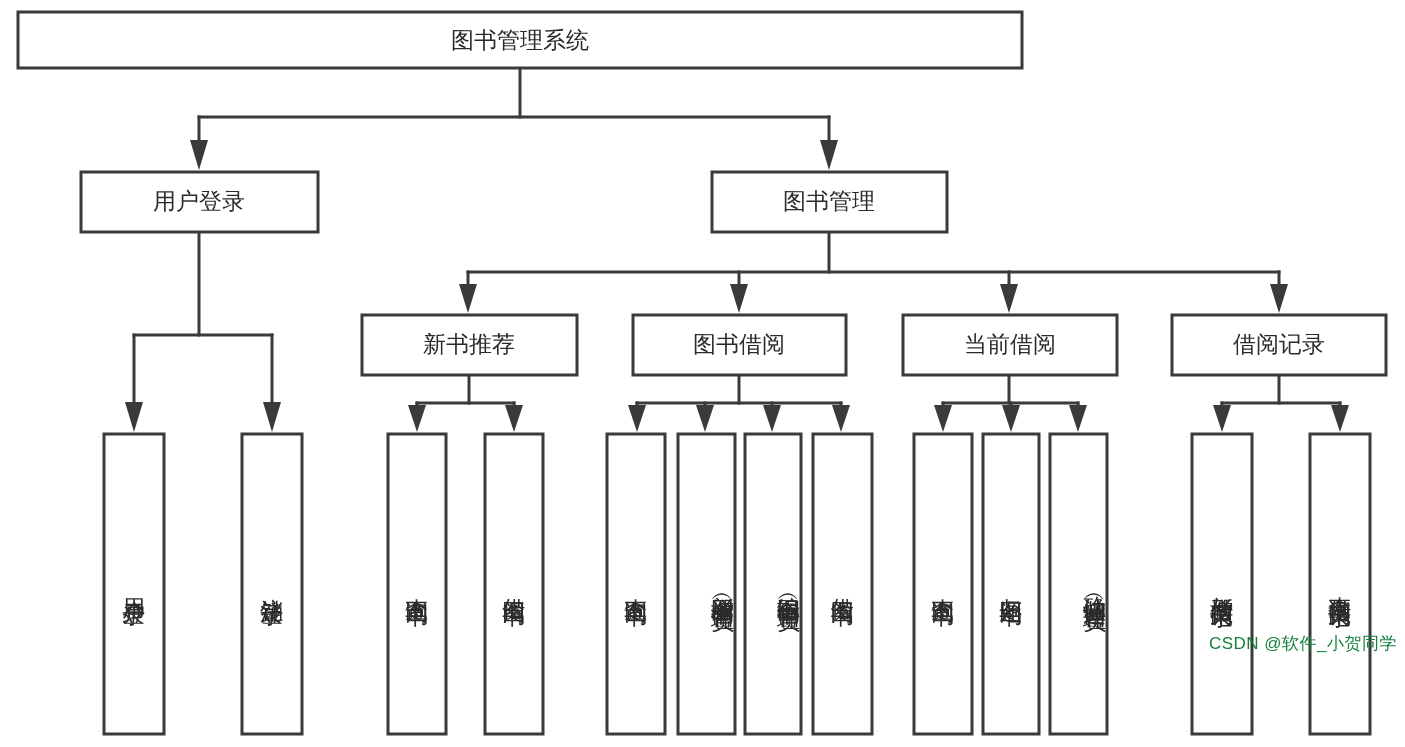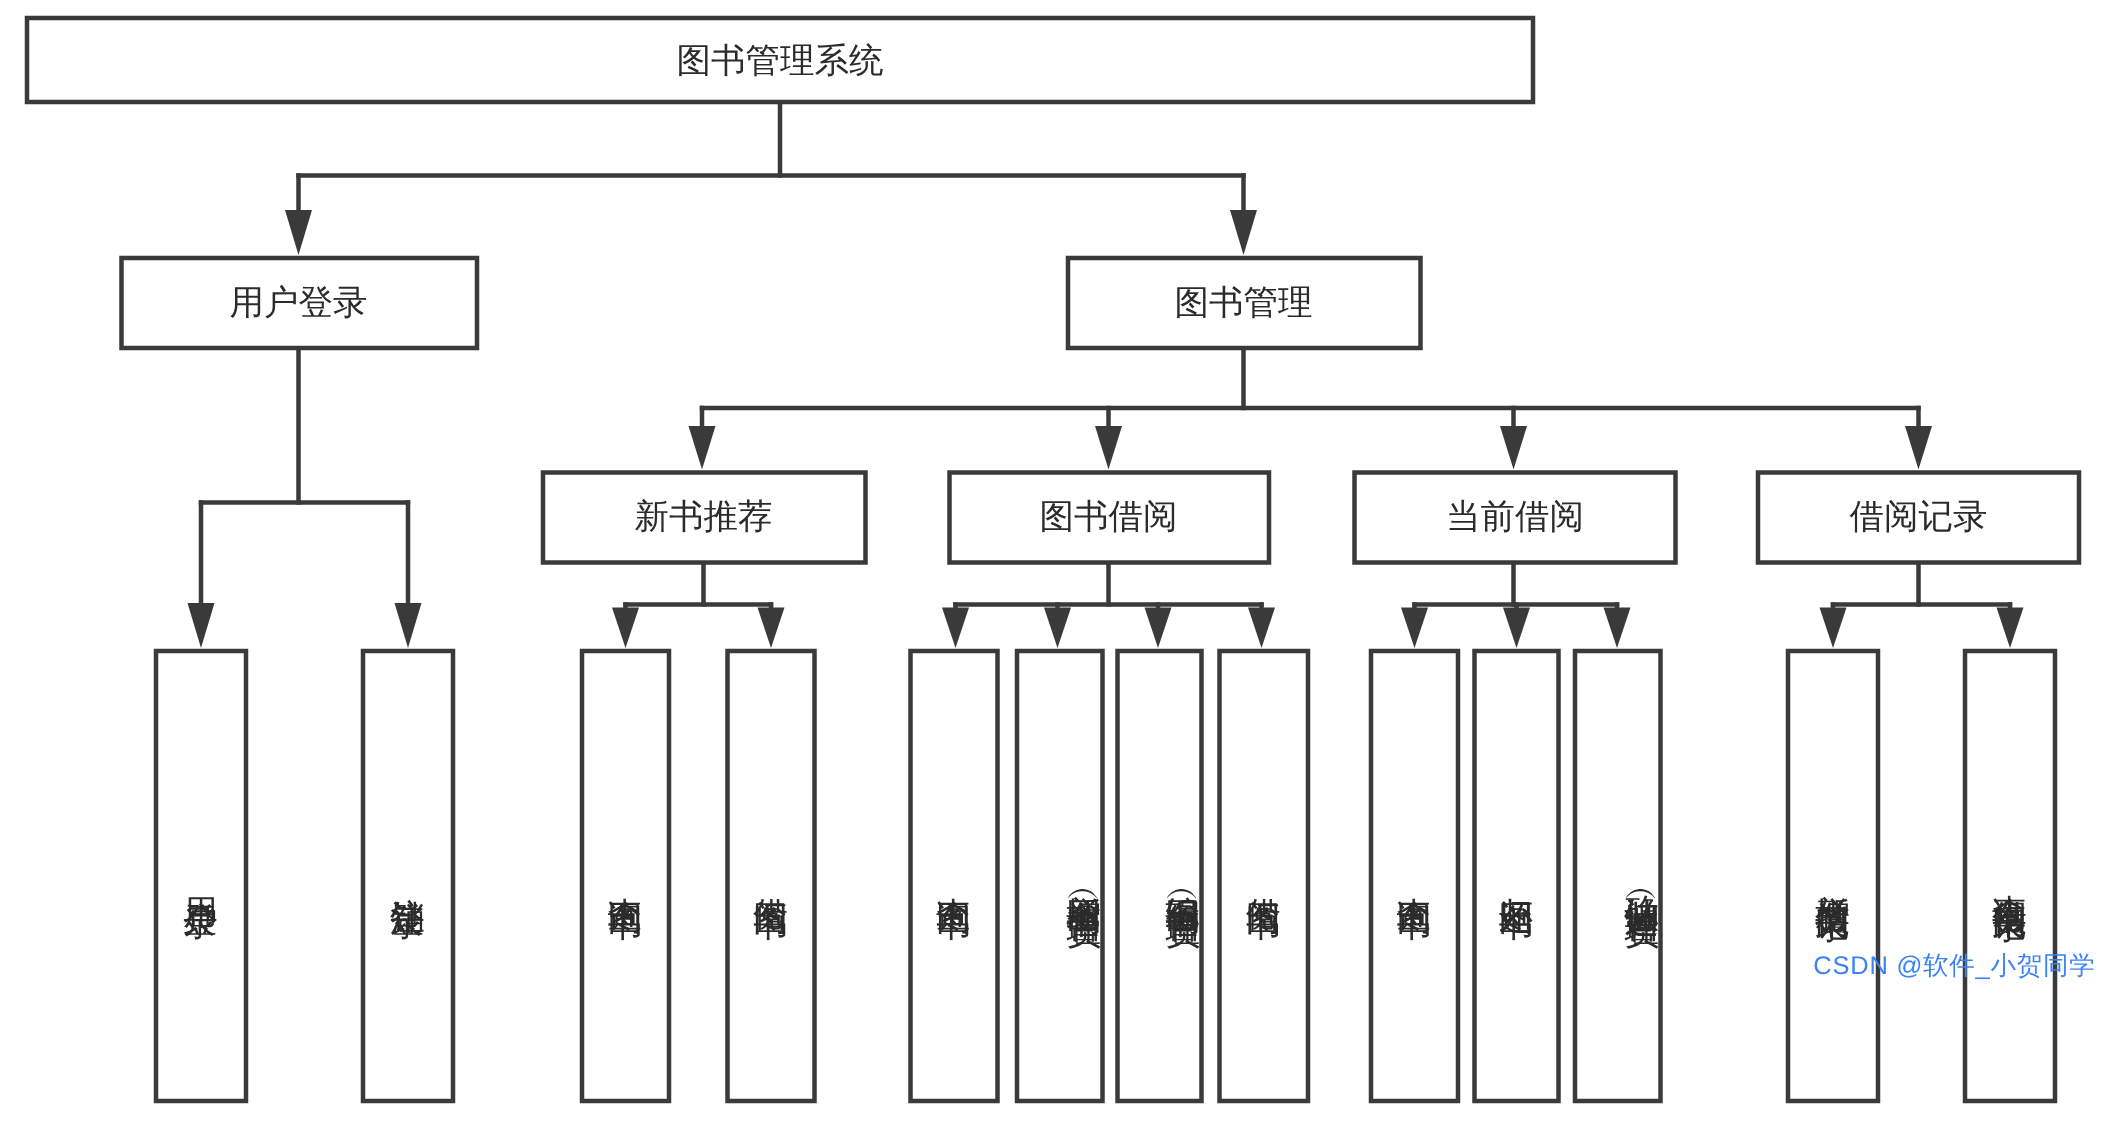--- a/index.html
+++ b/index.html
@@ -64,21 +64,21 @@
   }
   .vlabel.centered {
     align-items: center;
   }
   .watermark {
     position: absolute;
     right: 8px;
     bottom: 4px;
     font-family: "Liberation Sans", "DejaVu Sans", sans-serif;
     font-size: 17px;
-    color: #3b82f6;
+    color: #15803d;
     letter-spacing: 0.5px;
     white-space: nowrap;
   }
 </style>
 </head>
 <body>
 
 <div id="diagram-root">
 
   <svg class="diagram-canvas" viewBox="0 0 1405 747">

